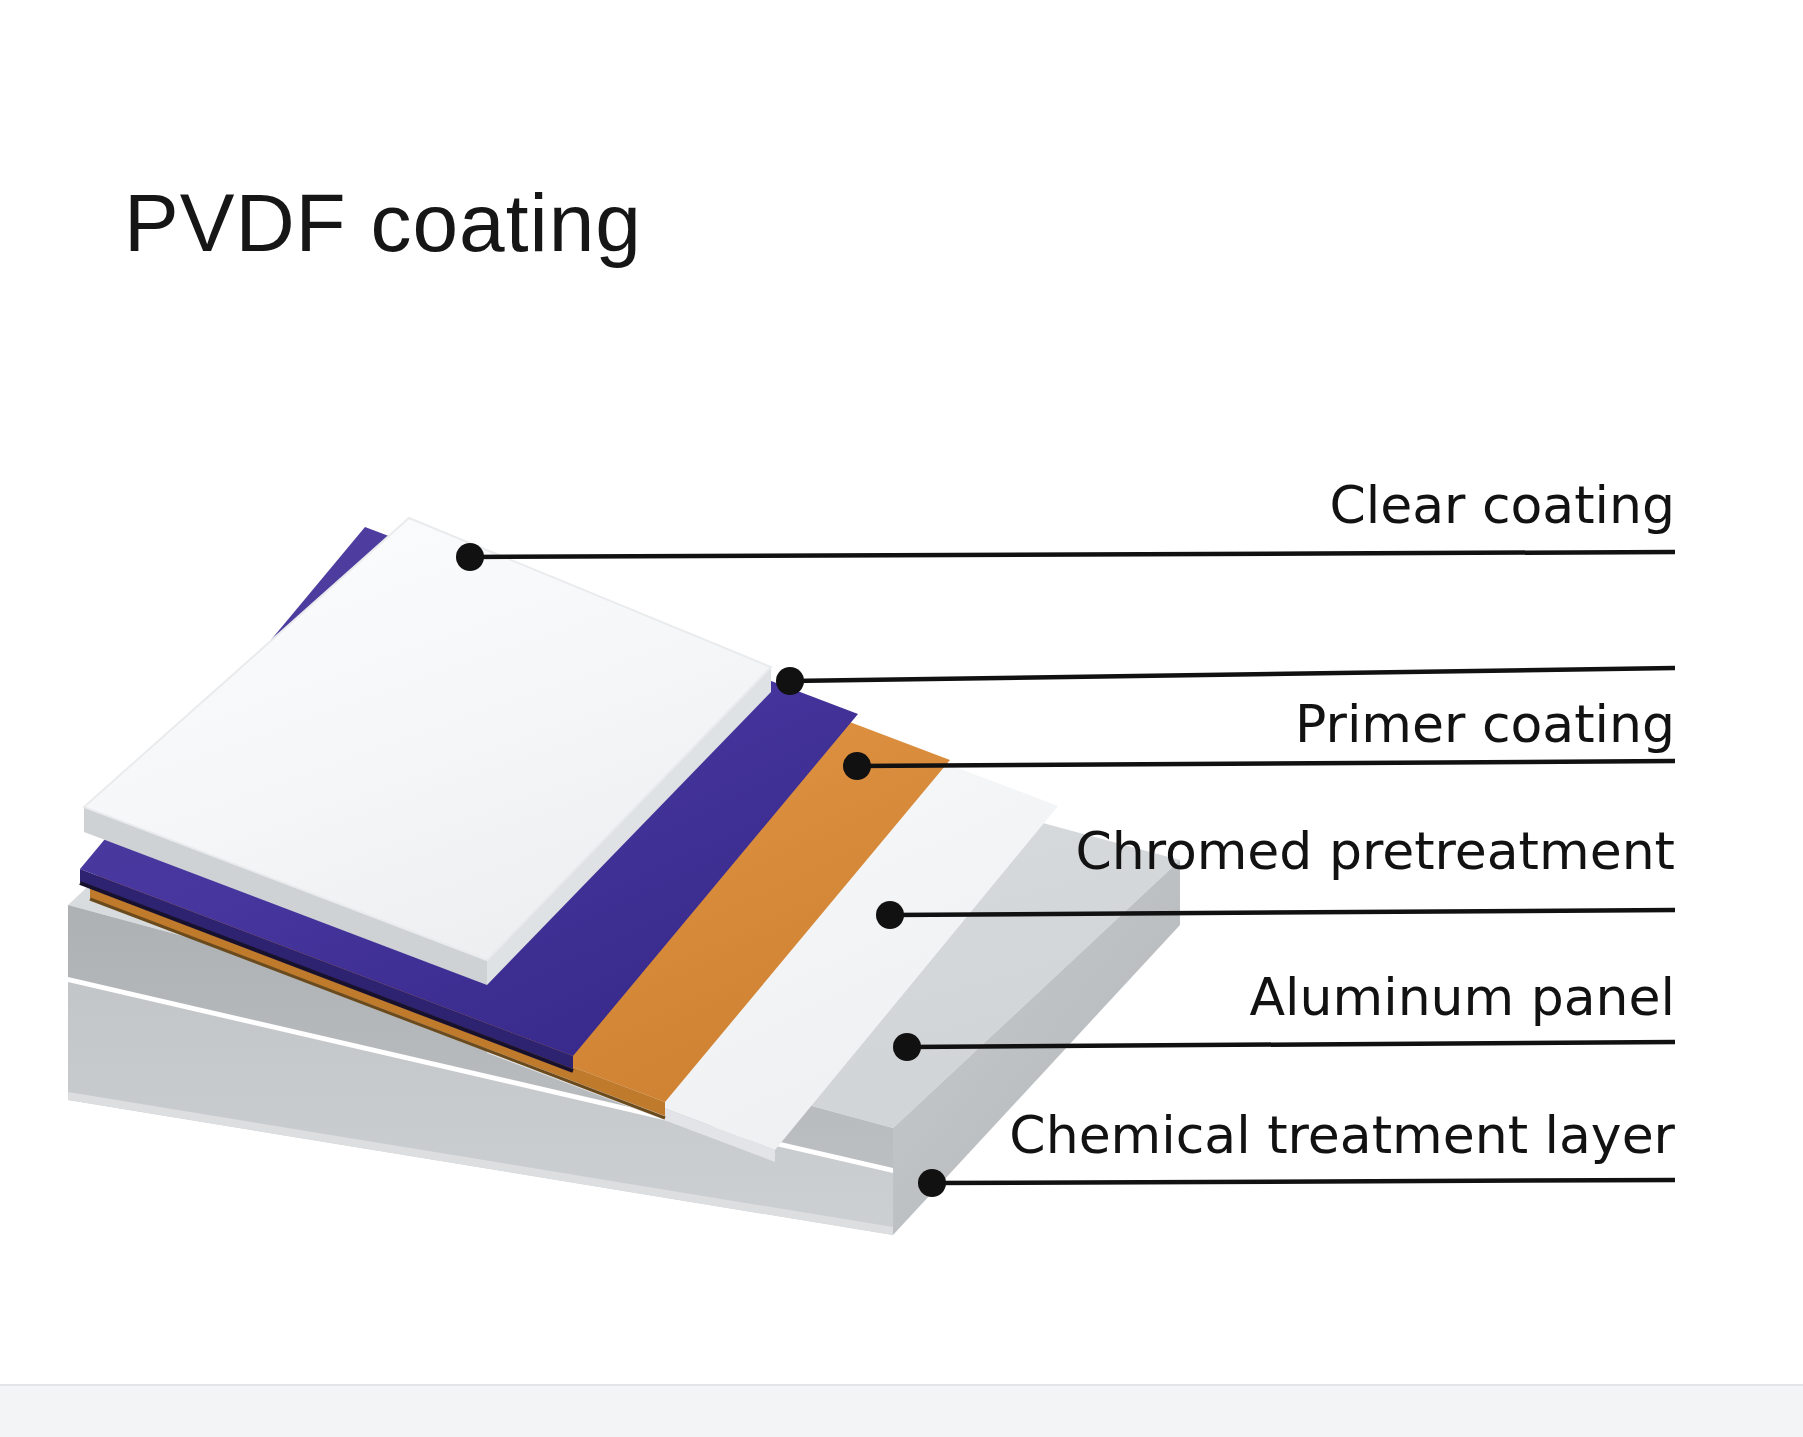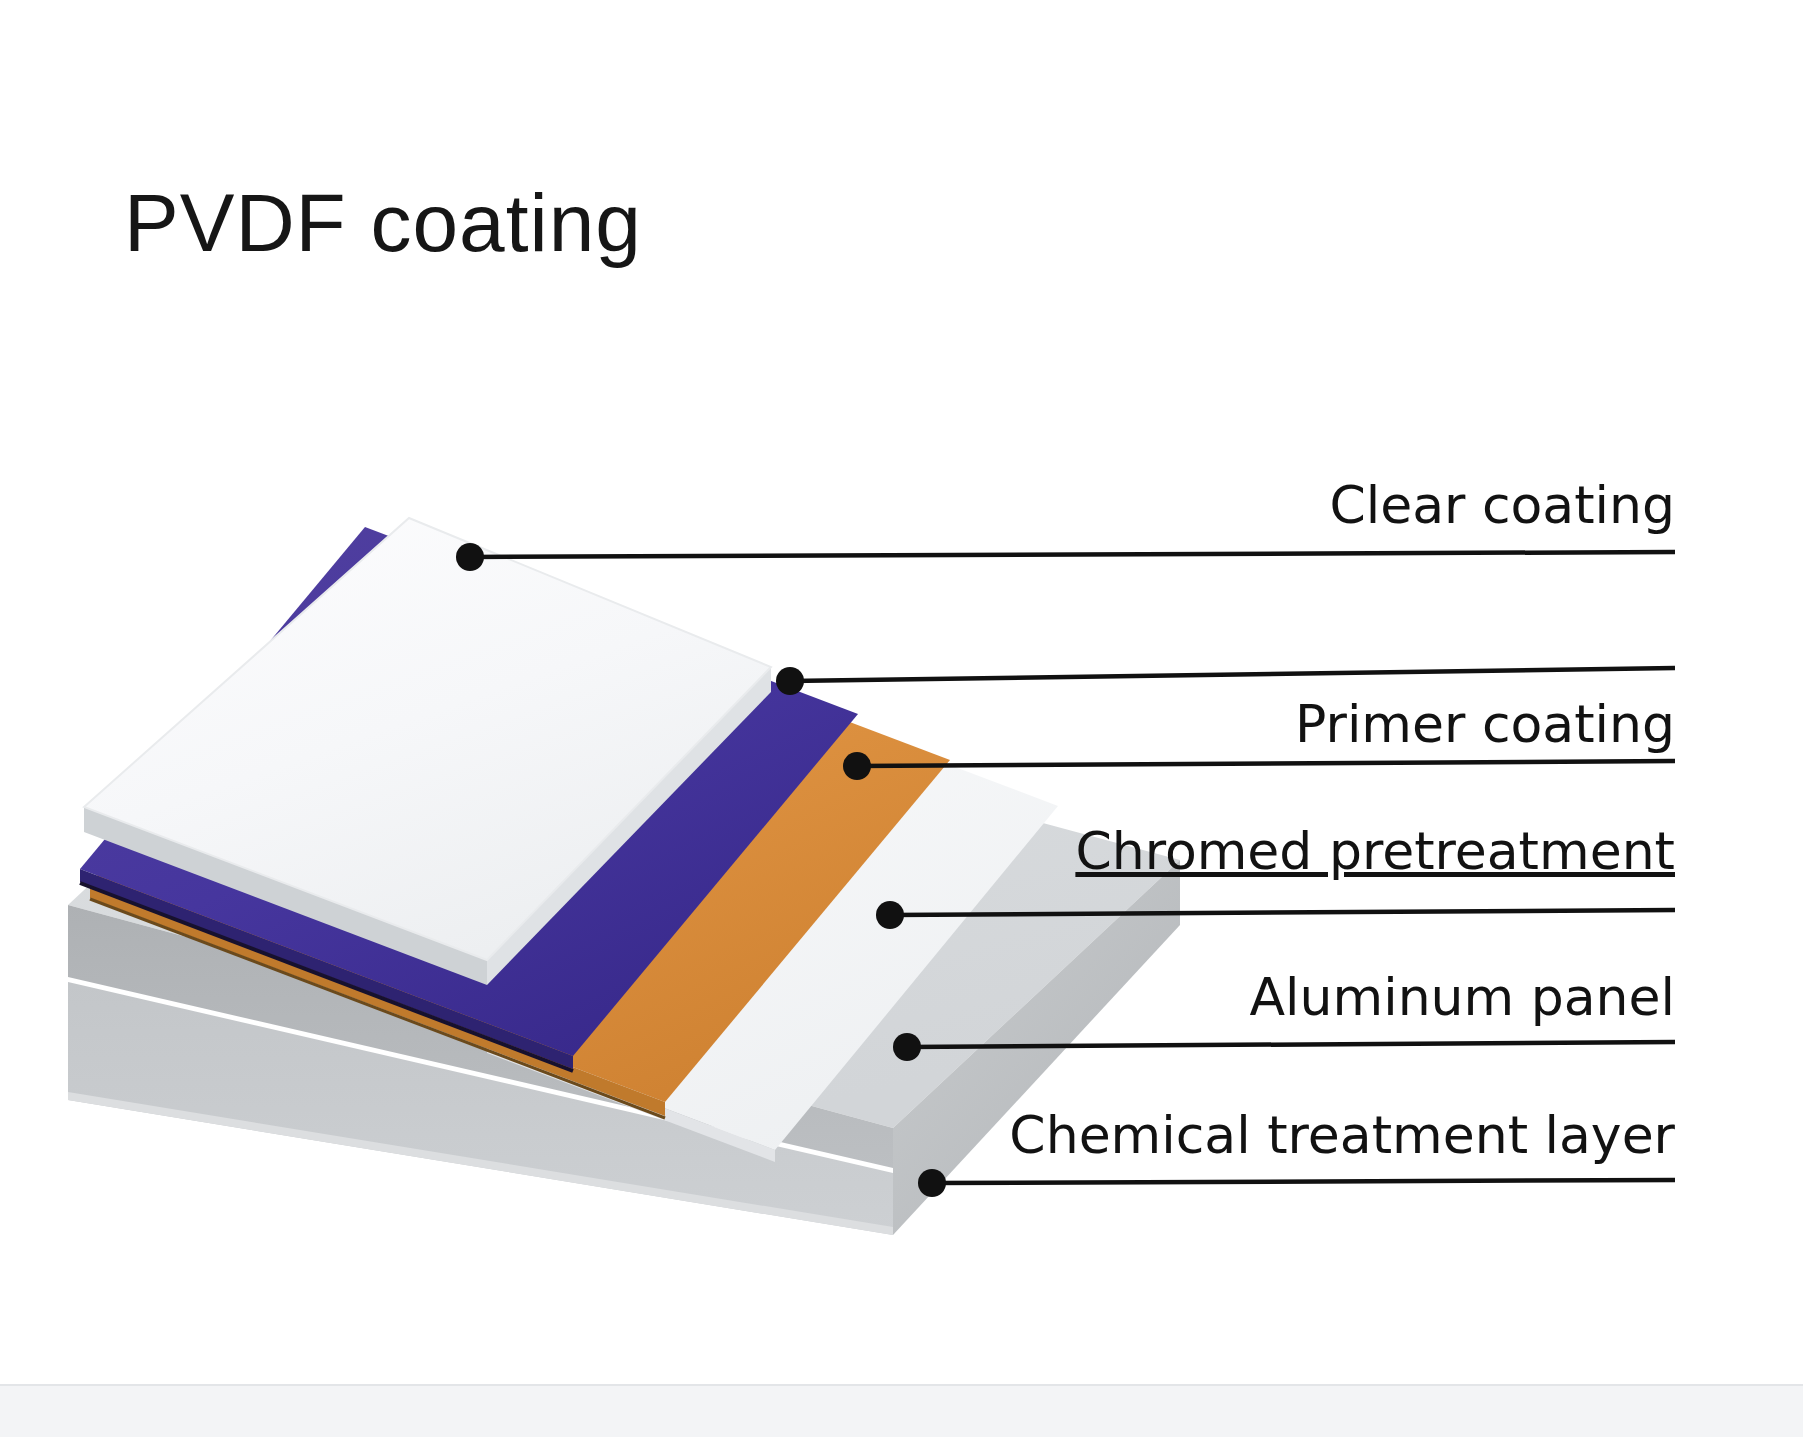--- a/index.html
+++ b/index.html
@@ -129,18 +129,18 @@
       <circle class="dot" r="14" cx="790" cy="681"></circle>
       <circle class="dot" r="14" cx="857" cy="766"></circle>
       <circle class="dot" r="14" cx="890" cy="915"></circle>
       <circle class="dot" r="14" cx="907" cy="1047"></circle>
       <circle class="dot" r="14" cx="932" cy="1183"></circle>
     </g>
   </svg>
 
   <div class="layer-label" style="top: 469px;">Clear coating</div>
   <div class="layer-label" style="top: 688px; margin-left: 6px;">Primer coating</div>
-  <div class="layer-label" style="top: 815px; text-decoration: underline;">Chromed pretreatment</div>
+  <div class="layer-label" style="top: 815px;">Chromed pretreatment</div>
   <div class="layer-label" style="top: 1099px;">Chemical treatment layer</div>
   <div class="layer-label" style="top: 961px;">Aluminum panel</div>
 
   <div id="footer-strip"></div>
 </div>
 
 </body></html>

